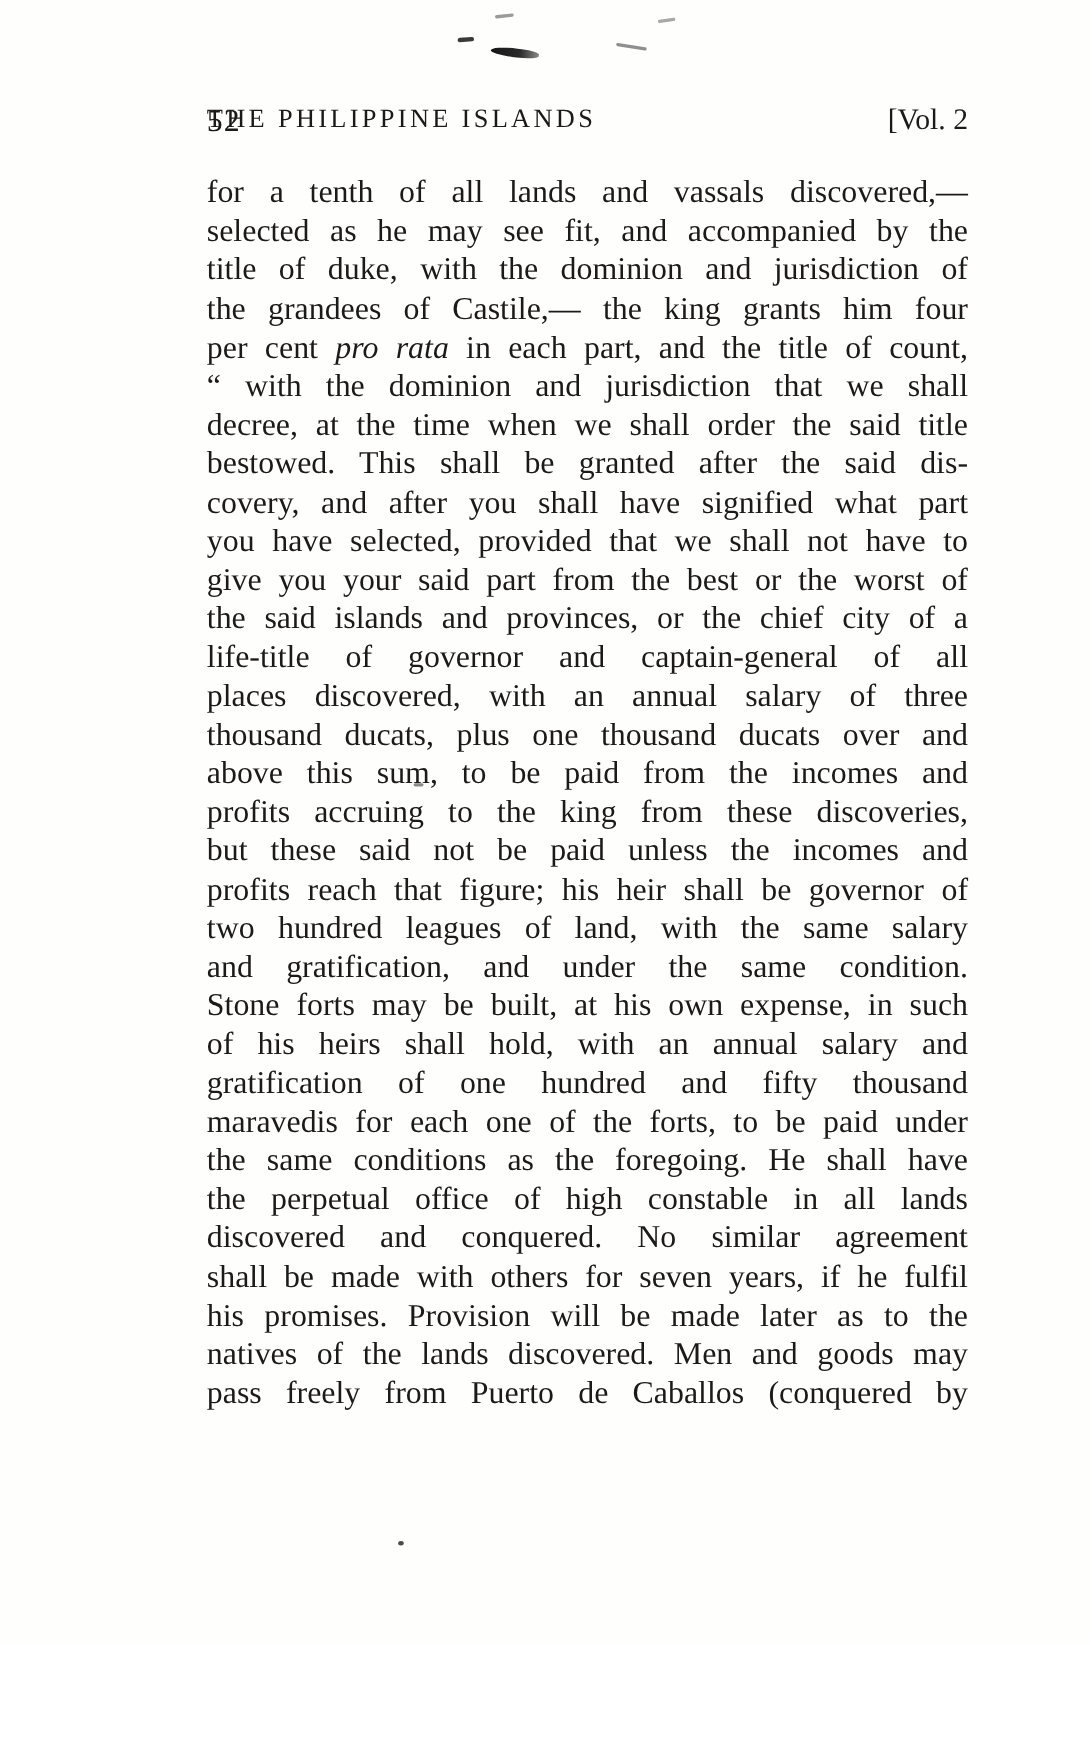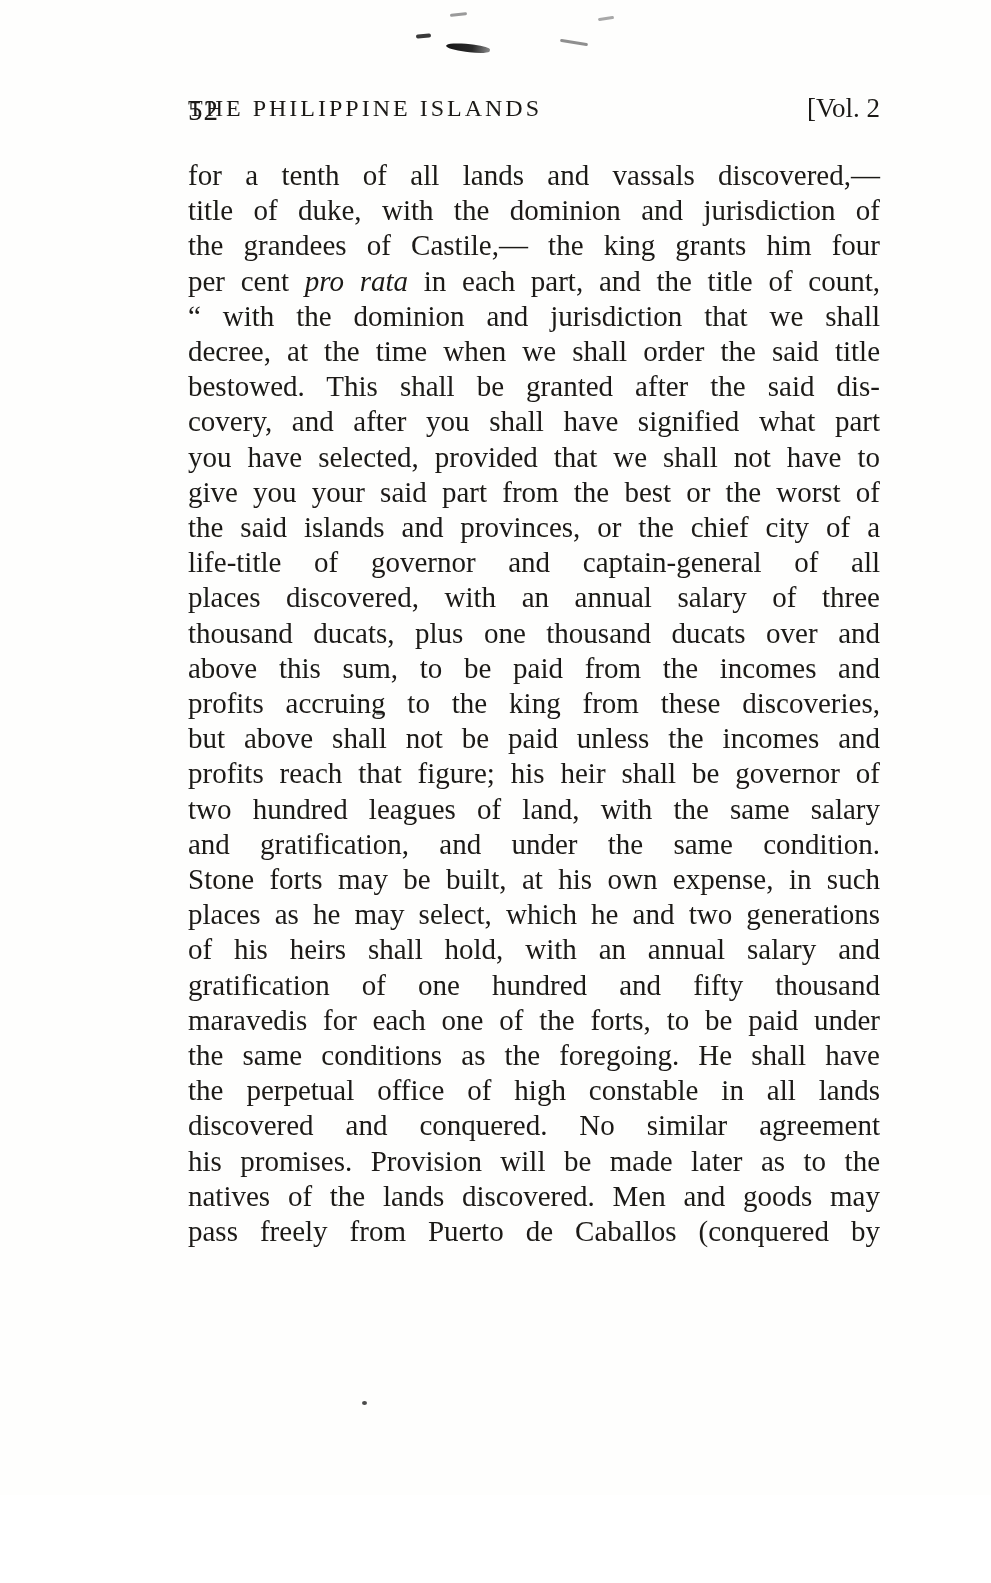--- a/index.html
+++ b/index.html
@@ -71,45 +71,46 @@
   <div class="smudge" style="left:362px; top:1401px; width:5px; height:4px; background:#4a4a4a; border-radius:50%;"></div>
 
   <div class="header">
     <span class="page-number">52</span>
     <span class="running-title">THE PHILIPPINE ISLANDS</span>
     <span class="volume">[Vol. 2</span>
   </div>
 
   <div class="body-text">
       <div class="line"><span>for a tenth of all lands and vassals discovered,—</span></div>
+      <div class="line"><span>selected as he may see fit, and accompanied by the</span></div>
       <div class="line"><span>title of duke, with the dominion and jurisdiction of</span></div>
       <div class="line"><span>the grandees of Castile,— the king grants him four</span></div>
       <div class="line"><span>per cent </span><span class="it">pro rata</span><span> in each part, and the title of count,</span></div>
       <div class="line"><span>“ with the dominion and jurisdiction that we shall</span></div>
       <div class="line"><span>decree, at the time when we shall order the said title</span></div>
       <div class="line"><span>bestowed. This shall be granted after the said dis-</span></div>
       <div class="line"><span>covery, and after you shall have signified what part</span></div>
       <div class="line"><span>you have selected, provided that we shall not have to</span></div>
       <div class="line"><span>give you your said part from the best or the worst of</span></div>
       <div class="line"><span>the said islands and provinces, or the chief city of a</span></div>
       <div class="line"><span>life-title of governor and captain-general of all</span></div>
       <div class="line"><span>places discovered, with an annual salary of three</span></div>
       <div class="line"><span>thousand ducats, plus one thousand ducats over and</span></div>
       <div class="line"><span>above this sum, to be paid from the incomes and</span></div>
       <div class="line"><span>profits accruing to the king from these discoveries,</span></div>
-      <div class="line"><span>but above shall not be paid unless the incomes and</span></div>
+      <div class="line"><span>but these said not be paid unless the incomes and</span></div>
       <div class="line"><span>profits reach that figure; his heir shall be governor of</span></div>
       <div class="line"><span>two hundred leagues of land, with the same salary</span></div>
       <div class="line"><span>and gratification, and under the same condition.</span></div>
       <div class="line"><span>Stone forts may be built, at his own expense, in such</span></div>
-      <div class="line"><span>places as he may select, which he and two generations</span></div>
       <div class="line"><span>of his heirs shall hold, with an annual salary and</span></div>
       <div class="line"><span>gratification of one hundred and fifty thousand</span></div>
       <div class="line"><span>maravedis for each one of the forts, to be paid under</span></div>
       <div class="line"><span>the same conditions as the foregoing. He shall have</span></div>
       <div class="line"><span>the perpetual office of high constable in all lands</span></div>
       <div class="line"><span>discovered and conquered. No similar agreement</span></div>
+      <div class="line"><span>shall be made with others for seven years, if he fulfil</span></div>
       <div class="line"><span>his promises. Provision will be made later as to the</span></div>
       <div class="line"><span>natives of the lands discovered. Men and goods may</span></div>
       <div class="line"><span>pass freely from Puerto de Caballos (conquered by</span></div>
     </div>
 
 </div>
 
 </body></html>

